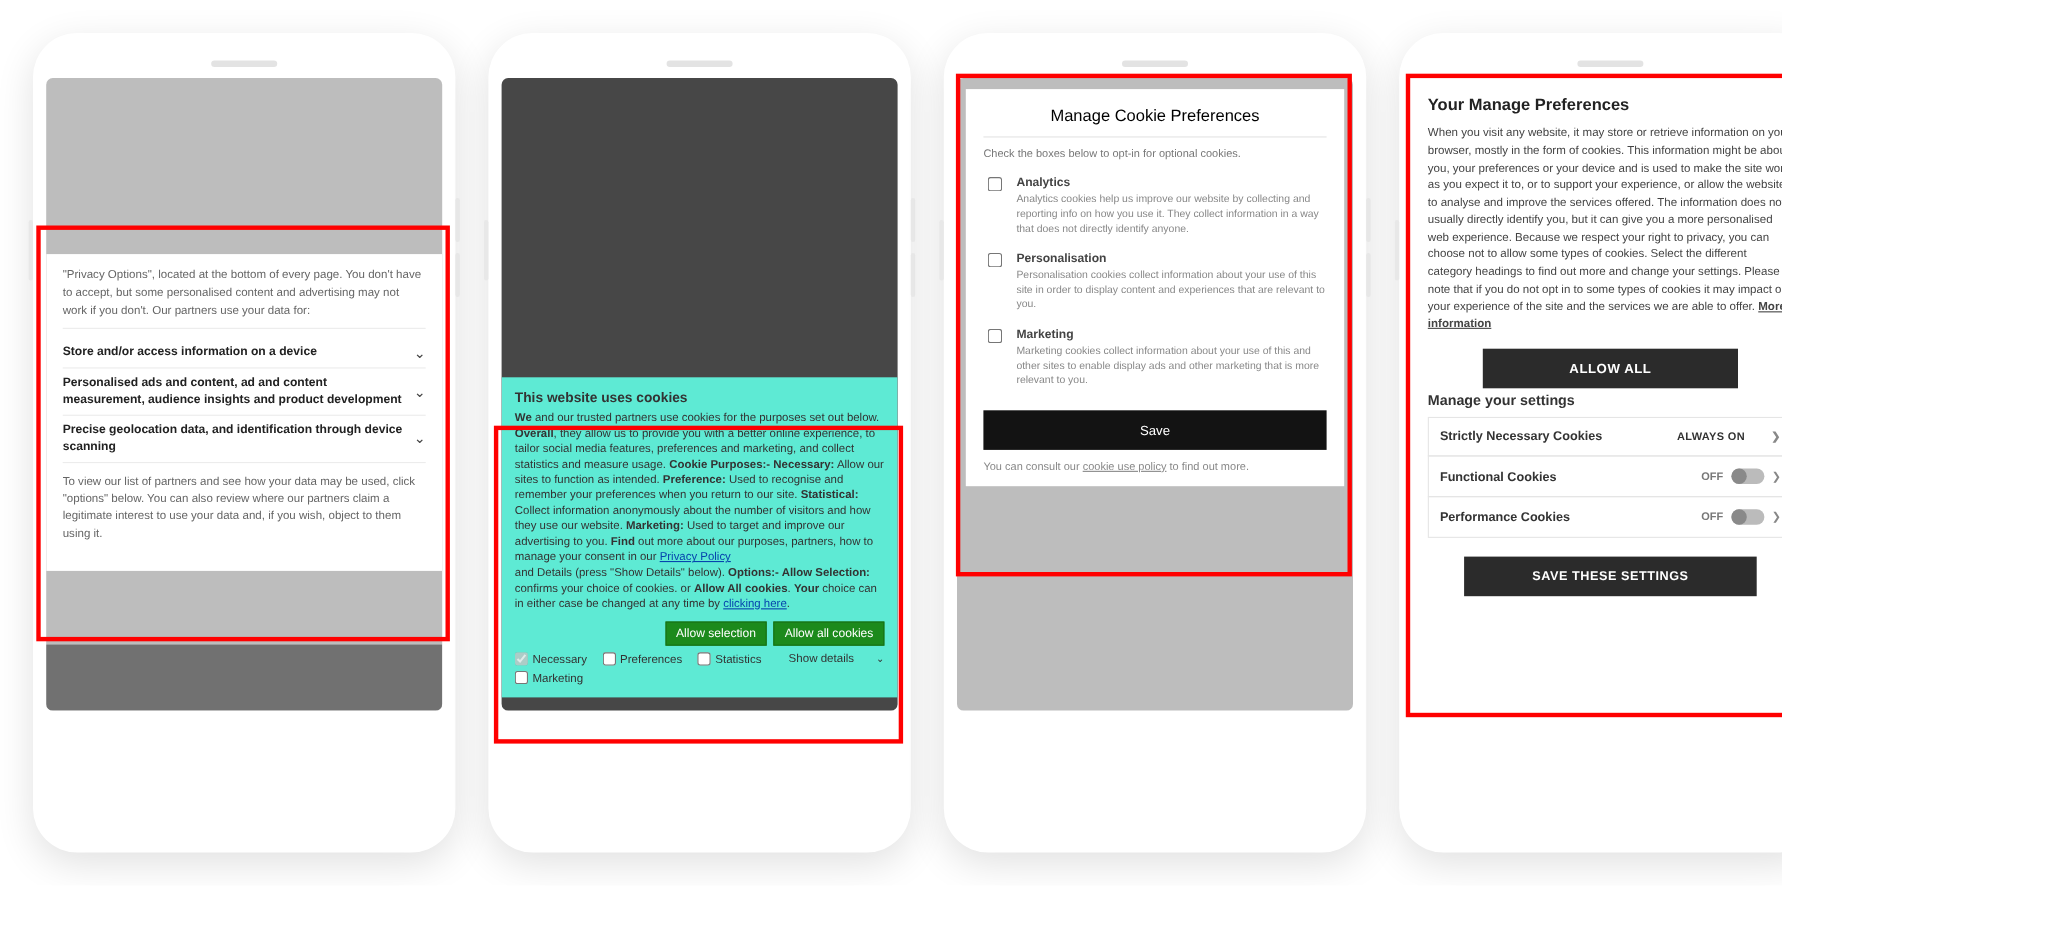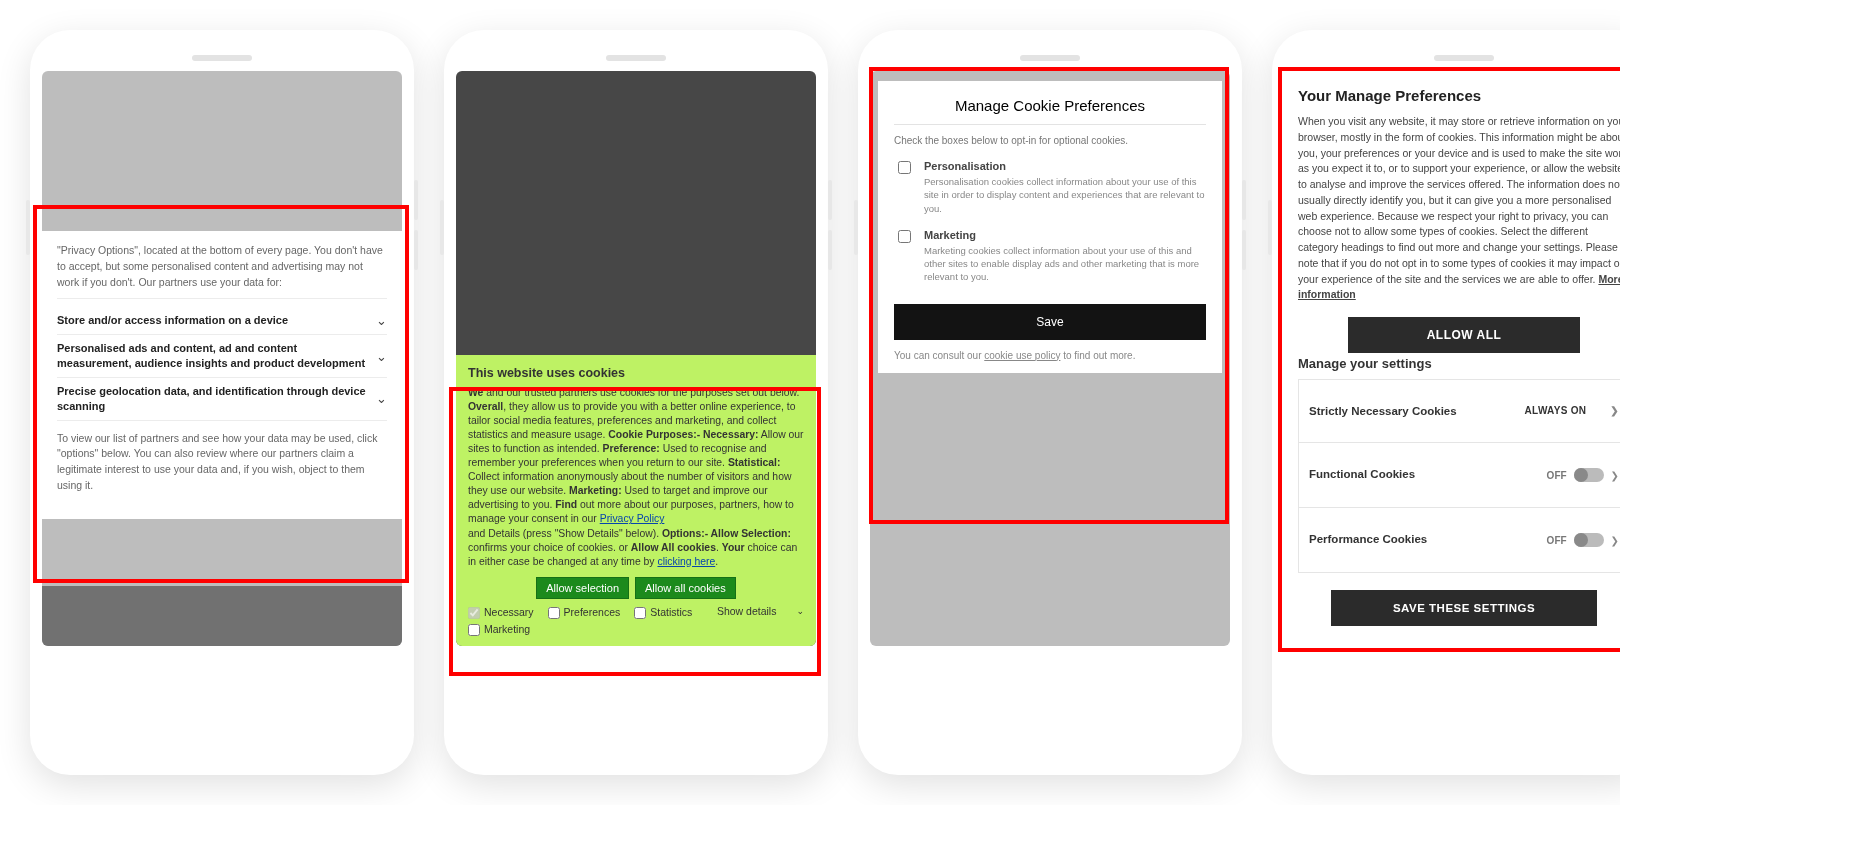--- a/index.html
+++ b/index.html
@@ -19,27 +19,27 @@
 .p1 .row b{font-size:11px;font-weight:600;color:#222;line-height:1.35;flex:1}
 .p1 .chev{font-size:13px;color:#444}
 .p1 .foot{font-size:10.5px;color:#666;line-height:1.5;padding:10px 0}
 .p1 .btns{display:flex;gap:12px}
 .p1 .accept{flex:1;background:#2f4e8d;color:#fff;border:none;padding:10px;font-size:12px;border-radius:3px;cursor:pointer}
 .p1 .options{flex:1;background:#fff;color:#333;border:1px solid #aaa;padding:10px;font-size:12px;border-radius:3px;cursor:pointer}
 .p1 .strip{position:absolute;left:0;right:0;bottom:0;height:60px;background:#717171}
 
 
 .p2{background:#474747}
-.p2 .panel{position:absolute;left:0;right:0;bottom:0;background:#bef264;padding:10px 12px;font-size:10.4px;line-height:1.35;color:#333}
+.p2 .panel{position:absolute;left:0;right:0;bottom:12px;background:#5eead4;padding:10px 12px;font-size:10.4px;line-height:1.35;color:#333}
 .p2 h4{margin:0 0 4px;font-size:12.5px;font-weight:bold}
 .p2 a{color:#0645ad;text-decoration:underline;cursor:pointer}
-.p2 .gbtns{display:flex;justify-content:center;gap:6px;margin:8px 0 6px}
+.p2 .gbtns{display:flex;justify-content:flex-end;gap:6px;margin:8px 0 6px}
 .p2 .gbtn{background:#1c8a1c;color:#fff;border:1px solid #167016;padding:4px 9px;font-size:11px;cursor:pointer}
 .p2 .checks{display:flex;flex-wrap:wrap;gap:3px 14px;font-size:10.5px;align-items:center;position:relative}
-.p2 label{display:inline-flex;align-items:flex-end;gap:4px;cursor:pointer}
+.p2 label{display:inline-flex;align-items:flex-start;gap:4px;cursor:pointer}
 .p2 input[type=checkbox]{width:12px;height:12px;margin:0}
 .p2 .showd{position:absolute;right:0;top:0;display:flex;align-items:flex-end;gap:20px;cursor:pointer}
 
 
 .p3{background:#bdbdbd}
 .p3 .card{position:absolute;top:10px;left:8px;right:8px;background:#fff;padding:16px 16px 12px}
 .p3 h3{text-align:center;font-size:15px;font-weight:400;margin:0 0 10px;padding-bottom:10px;border-bottom:1px solid #e3e3e3}
 .p3 .sub{font-size:10px;color:#777;margin-bottom:14px}
 .p3 .opt{display:flex;gap:10px;margin-bottom:14px}
 .p3 .opt input{margin-top:1px;width:13px;height:13px}
@@ -50,21 +50,21 @@
 .p3 .policy span{text-decoration:underline;cursor:pointer}
 
 
 .p4{background:#fff;font-family:'Helvetica Neue',Arial,sans-serif}
 .p4 .wrap{padding:16px 14px 0;position:relative;height:100%;overflow:hidden}
 .p4 h3{font-size:15px;font-weight:700;margin:0 0 10px;color:#222}
 .p4 .body{font-size:10.5px;color:#444;line-height:1.5}
 .p4 .body b{text-decoration:underline;cursor:pointer}
 .p4 .allow{display:block;width:70%;margin:14px auto 3px;background:#2b2b2b;color:#fff;border:none;padding:11px;font-size:12px;font-weight:600;letter-spacing:.5px;cursor:pointer}
 .p4 .mg{font-size:13px;font-weight:600;color:#333;margin-bottom:8px}
-.p4 .srow{display:flex;align-items:flex-start;justify-content:space-between;border:1px solid #e5e5e5;padding:25px 10px;margin-bottom:-1px;font-size:11.5px;cursor:pointer}
+.p4 .srow{display:flex;align-items:flex-end;justify-content:space-between;border:1px solid #e5e5e5;padding:11px 10px;margin-bottom:-1px;font-size:11.5px;cursor:pointer}
 .p4 .srow .lab{font-weight:600;color:#333}
 .p4 .always{font-size:10px;font-weight:700;color:#333;letter-spacing:.3px;display:flex;align-items:center;gap:24px}
 .p4 .tog{display:flex;align-items:center;gap:7px}
 .p4 .tog .st{font-size:10px;color:#777;font-weight:600}
 .p4 .switch{width:30px;height:14px;background:#bbb;border-radius:8px;position:relative}
 .p4 .switch:after{content:"";width:14px;height:14px;background:#898989;border-radius:50%;position:absolute;left:0;top:0}
 .p4 .arrw{color:#888;font-size:10px}
 .p4 .saveset{display:block;width:80%;margin:18px auto 0;background:#2b2b2b;color:#fff;border:none;padding:12px;font-size:11.5px;font-weight:600;letter-spacing:.5px;cursor:pointer}
 .p4 .sb{position:absolute;right:3px;top:14px;width:5px;height:100px;background:#c7c7c7;border-radius:3px}
 </style>
@@ -142,20 +142,27 @@
 
 <div class="phone">
   <div class="speaker"></div>
   <div class="side1"></div>
     <div class="side2"></div>
     <div class="side3"></div>
   <div class="screen p3">
     <div class="card">
       <h3>Manage Cookie Preferences</h3>
       <div class="sub">Check the boxes below to opt-in for optional cookies.</div>
+      <div class="opt">
+          <input type="checkbox" style="">
+          <div>
+            <div class="t">Analytics</div>
+            <div class="d">Analytics cookies help us improve our website by collecting and reporting info on how you use it. They collect information in a way that does not directly identify anyone.</div>
+          </div>
+        </div>
       <div class="opt">
           <input type="checkbox" style="">
           <div>
             <div class="t">Personalisation</div>
             <div class="d">Personalisation cookies collect information about your use of this site in order to display content and experiences that are relevant to you.</div>
           </div>
         </div>
       <div class="opt">
           <input type="checkbox" style="">
           <div>

